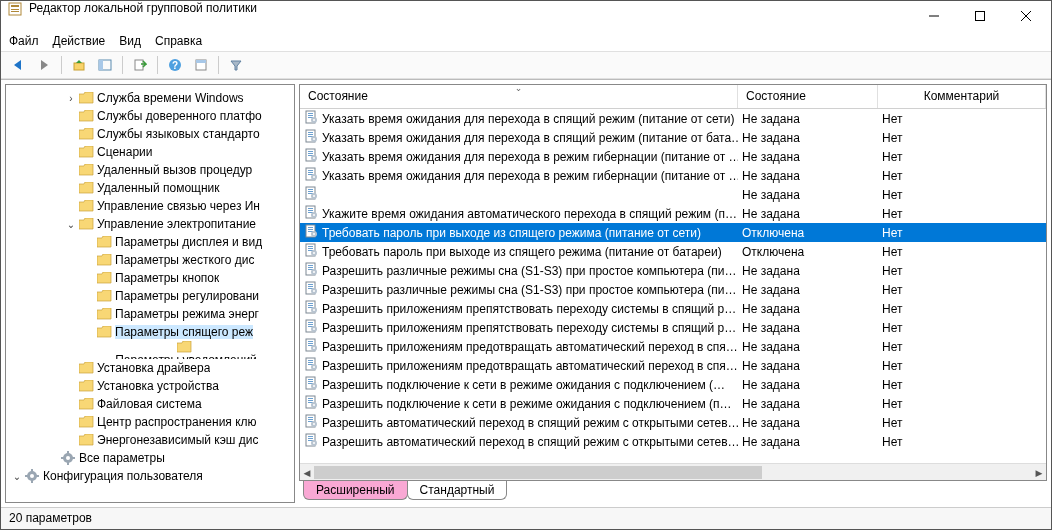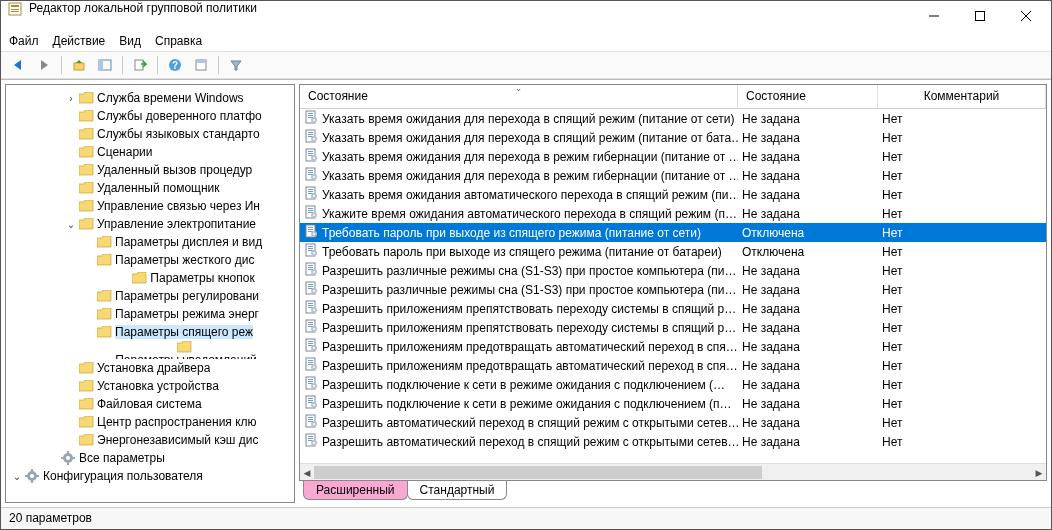--- a/index.html
+++ b/index.html
@@ -234,21 +234,21 @@
           </div>
           <div class="tree-row" style="padding-left: 76px;">
             <span class="exp"></span>
             <span class="icon">
               <svg class="folder-svg" viewBox="0 0 15 12">
                 <path d="M0 2 L5 2 L6 0 L14 0 L14 11 L0 11 Z" fill="#f8d775" stroke="#caa23a" stroke-width="0.7"></path>
               </svg>
             </span>
             <span class="label">Параметры жесткого дис</span>
           </div>
-          <div class="tree-row" style="padding-left: 76px; justify-content: center;">
+          <div class="tree-row" style="padding-left: 76px;">
             <span class="exp"></span>
             <span class="icon">
               <svg class="folder-svg" viewBox="0 0 15 12">
                 <path d="M0 2 L5 2 L6 0 L14 0 L14 11 L0 11 Z" fill="#f8d775" stroke="#caa23a" stroke-width="0.7"></path>
               </svg>
             </span>
             <span class="label">Параметры кнопок</span>
           </div>
           <div class="tree-row" style="padding-left: 76px;">
             <span class="exp"></span>
@@ -440,21 +440,20 @@
             <div class="list-row">
               <div class="cell cell-name">
                 <span><svg class="policy-svg" viewBox="0 0 14 14">
                     <rect class="pg-bg" x="2" y="1" width="9" height="12" fill="#fff" stroke="#7c8893"></rect>
                     <rect x="4" y="3" width="5" height="1" fill="#6b9fcf"></rect>
                     <rect x="4" y="5" width="5" height="1" fill="#6b9fcf"></rect>
                     <rect x="4" y="7" width="5" height="1" fill="#6b9fcf"></rect>
                     <circle cx="10" cy="10" r="3" fill="#b8c4d0"></circle>
                     <circle cx="10" cy="10" r="1" fill="#fff"></circle>
                   </svg></span>
-                <span>Указать время ожидания автоматического перехода в спящий режим (пи…</span>
               </div>
               <div class="cell cell-state">Не задана</div>
               <div class="cell cell-comment">Нет</div>
             </div>
             <div class="list-row">
               <div class="cell cell-name">
                 <span><svg class="policy-svg" viewBox="0 0 14 14">
                     <rect class="pg-bg" x="2" y="1" width="9" height="12" fill="#fff" stroke="#7c8893"></rect>
                     <rect x="4" y="3" width="5" height="1" fill="#6b9fcf"></rect>
                     <rect x="4" y="5" width="5" height="1" fill="#6b9fcf"></rect>

